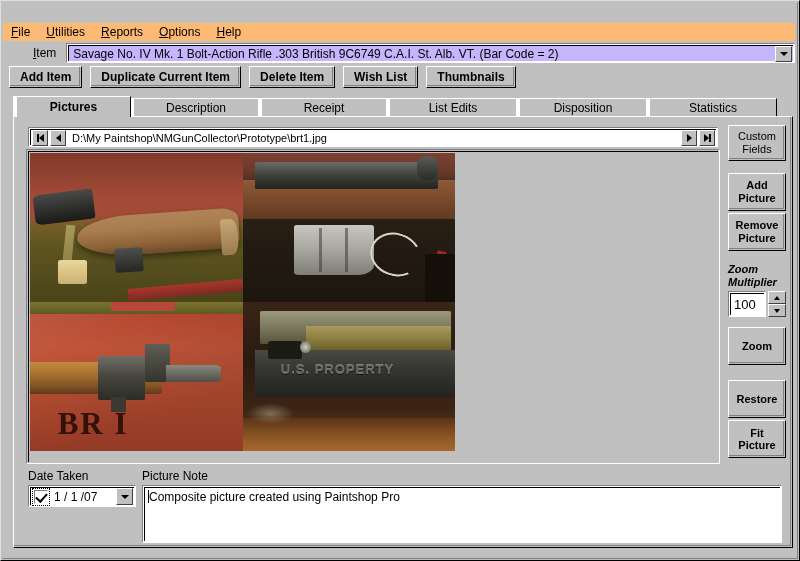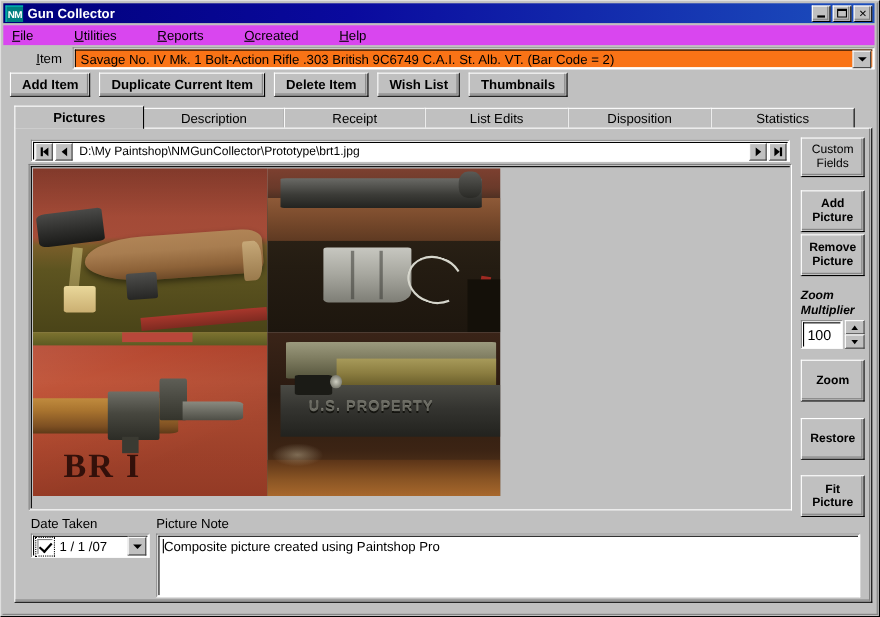--- a/index.html
+++ b/index.html
@@ -80,22 +80,21 @@
   }
   .tb-glyph { font-size: 9px; font-family: "Liberation Sans", sans-serif; line-height: 1; position: relative; z-index: 2; }
   .tb-min-bar { width: 7px; height: 2px; background: #000; margin-top: 6px; position: relative; z-index: 2; }
   .tb-max-box { width: 9px; height: 8px; border: 1px solid #000; border-top-width: 2px; box-sizing: border-box; position: relative; z-index: 2; }
 
   
   #menubar {
     position: absolute; left: 2px; top: 22px;
     width: 792px; height: 18px;
     display: flex; align-items: center;
-    background: #d946ef;
-    gap: 21px;
+    background: #fdba74;
   }
   .menu-item {
     padding: 2px 8px;
     font-size: 12px;
     cursor: default;
   }
   .menu-item u { text-decoration: underline; }
 
   
   #item-row {
@@ -118,21 +117,21 @@
     border-left: 1px solid #808080;
     border-right: 1px solid #fff;
     border-bottom: 1px solid #fff;
     box-sizing: border-box;
     display: flex; align-items: center;
   }
   #item-combo-inner {
     position: absolute; left: 1px; top: 1px; right: 1px; bottom: 1px;
     border-top: 1px solid #000;
     border-left: 1px solid #000;
-    background: #f97316;
+    background: #c4b5fd;
     box-sizing: border-box;
     display: flex; align-items: center;
   }
   #item-value {
     padding-left: 4px; font-size: 12px;
     white-space: nowrap; overflow: hidden;
     flex: 1;
   }
   #item-arrow {
     width: 17px; height: 16px;
@@ -181,21 +180,21 @@
     display: flex; align-items: flex-end;
   }
   .tab {
     height: 19px;
     background: #c0c0c0;
     display: flex; align-items: center; justify-content: center;
     font-size: 12px;
     position: relative;
     cursor: default;
     border-top: 1px solid #fff;
-    border-left: 1px solid #ffffff;
+    border-left: 4px solid #ffffff;
     border-right: 1px solid #000;
     box-sizing: border-box;
     margin-right: -1px;
   }
   .tab.active {
     font-weight: bold;
     height: 21px;
     z-index: 5;
   }
 
@@ -665,39 +664,26 @@
     display: inline-block; width: 1px; height: 13px;
     background: #000; vertical-align: -2px; margin-right: 0px;
   }
 </style>
 </head>
 <body>
 
 <div id="window">
 <div id="window-inner"></div>
 
-  <div id="titlebar">
-    <div id="app-icon">NM</div>
-    <div id="title-text">Gun Collector</div>
-    <div class="tb-btn">
-        <div class="tb-min-bar"></div>
-      </div>
-    <div class="tb-btn">
-        <div class="tb-max-box"></div>
-      </div>
-    <div class="tb-btn">
-        <span class="tb-glyph">✕</span>
-      </div>
-  </div>
 
   <div id="menubar">
     <div class="menu-item"><u>F</u><span>ile</span></div>
     <div class="menu-item"><u>U</u><span>tilities</span></div>
     <div class="menu-item"><u>R</u><span>eports</span></div>
-    <div class="menu-item"><u>O</u><span>created</span></div>
+    <div class="menu-item"><u>O</u><span>ptions</span></div>
     <div class="menu-item"><u>H</u><span>elp</span></div>
   </div>
 
   <div id="item-row">
     <div id="item-label"><u>I</u><span>tem</span></div>
     <div id="item-combo">
       <div id="item-combo-inner">
         <div id="item-value">Savage No. IV Mk. 1 Bolt-Action Rifle .303 British 9C6749 C.A.I. St. Alb. VT. (Bar Code = 2)</div>
         <div id="item-arrow">
             <div class="arrow-d"></div>
@@ -857,21 +843,21 @@
             </div>
         </div>
       </div>
 
       <div class="side-btn bold" style="height:38px;margin-top:10px;">
         <span>Zoom</span>
       </div>
       <div class="side-btn bold" style="height:38px;margin-top:15px;">
         <span>Restore</span>
       </div>
-      <div class="side-btn bold" style="height:38px;margin-top:14px;">
+      <div class="side-btn bold" style="height:38px;margin-top:2px;">
         <span><span>Fit</span><br><span>Picture</span></span>
       </div>
     </div>
 
     <div id="date-group">
       <div class="field-label">Date Taken</div>
       <div id="date-ctl">
         <div id="date-ctl-in">
           <div id="date-check">
               <div class="tick"></div>

